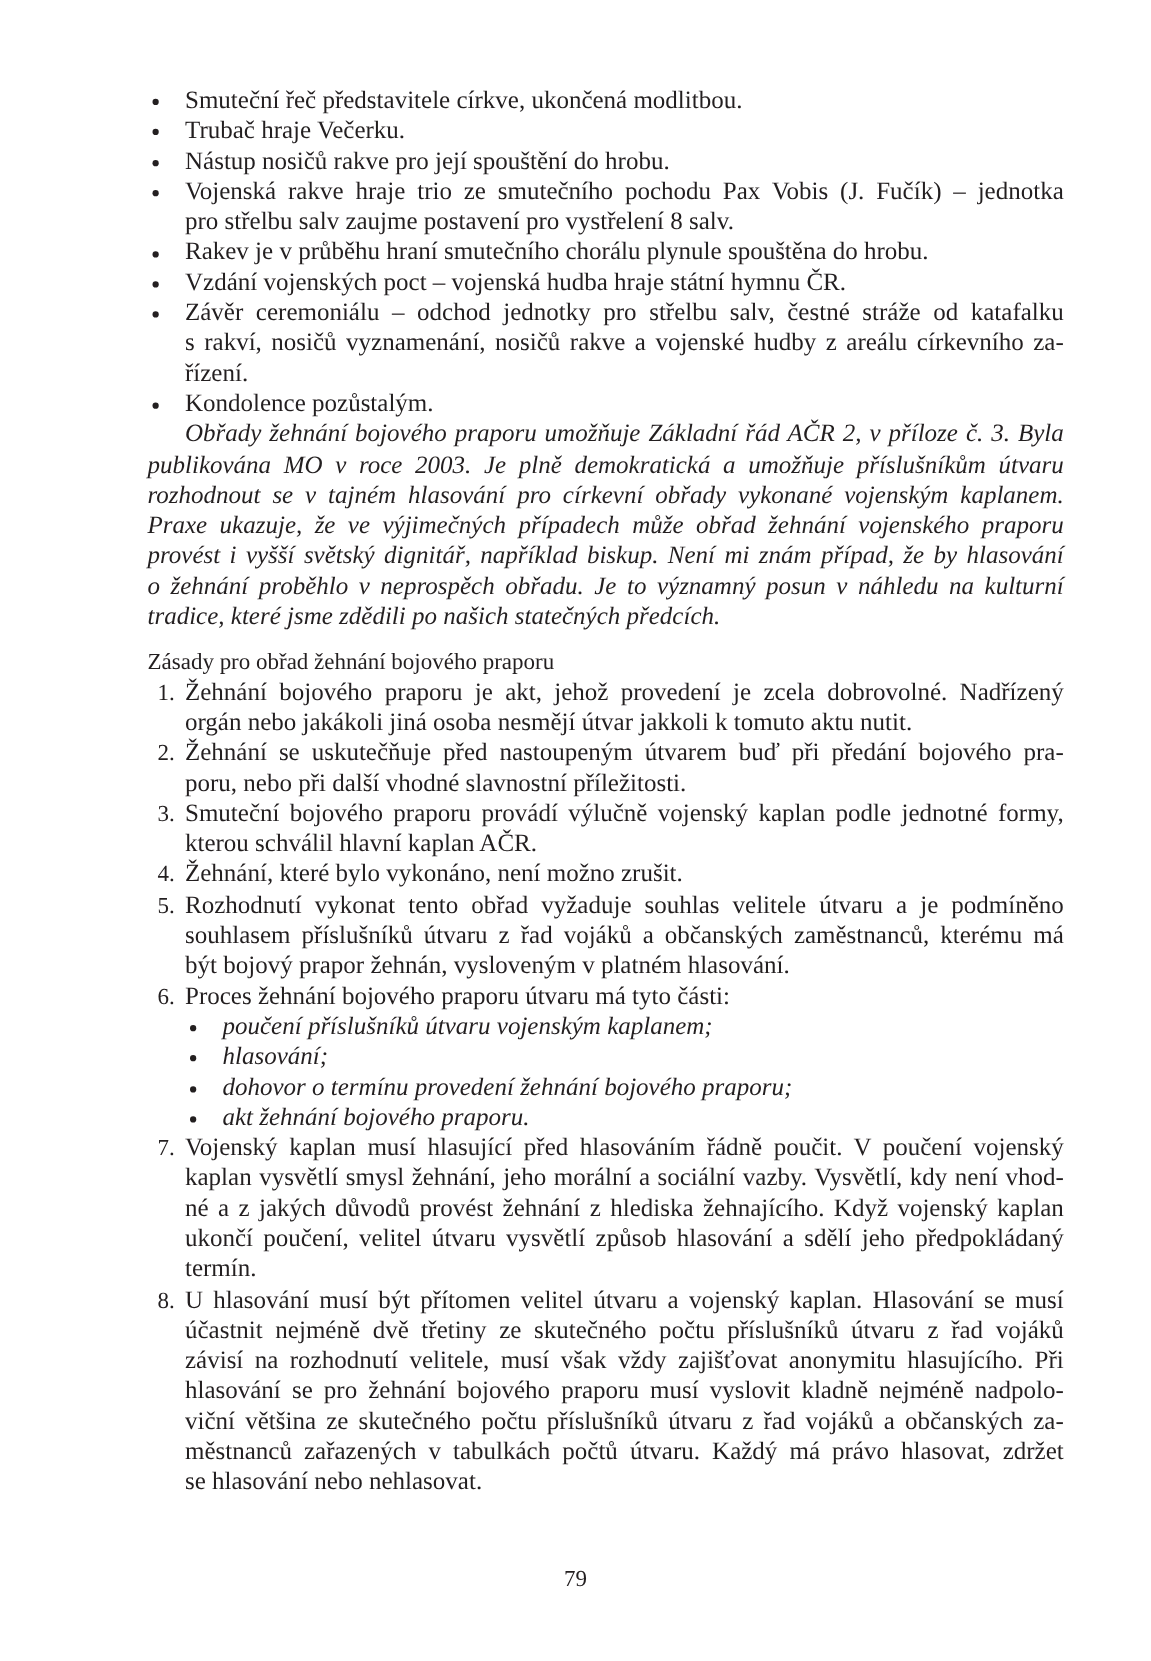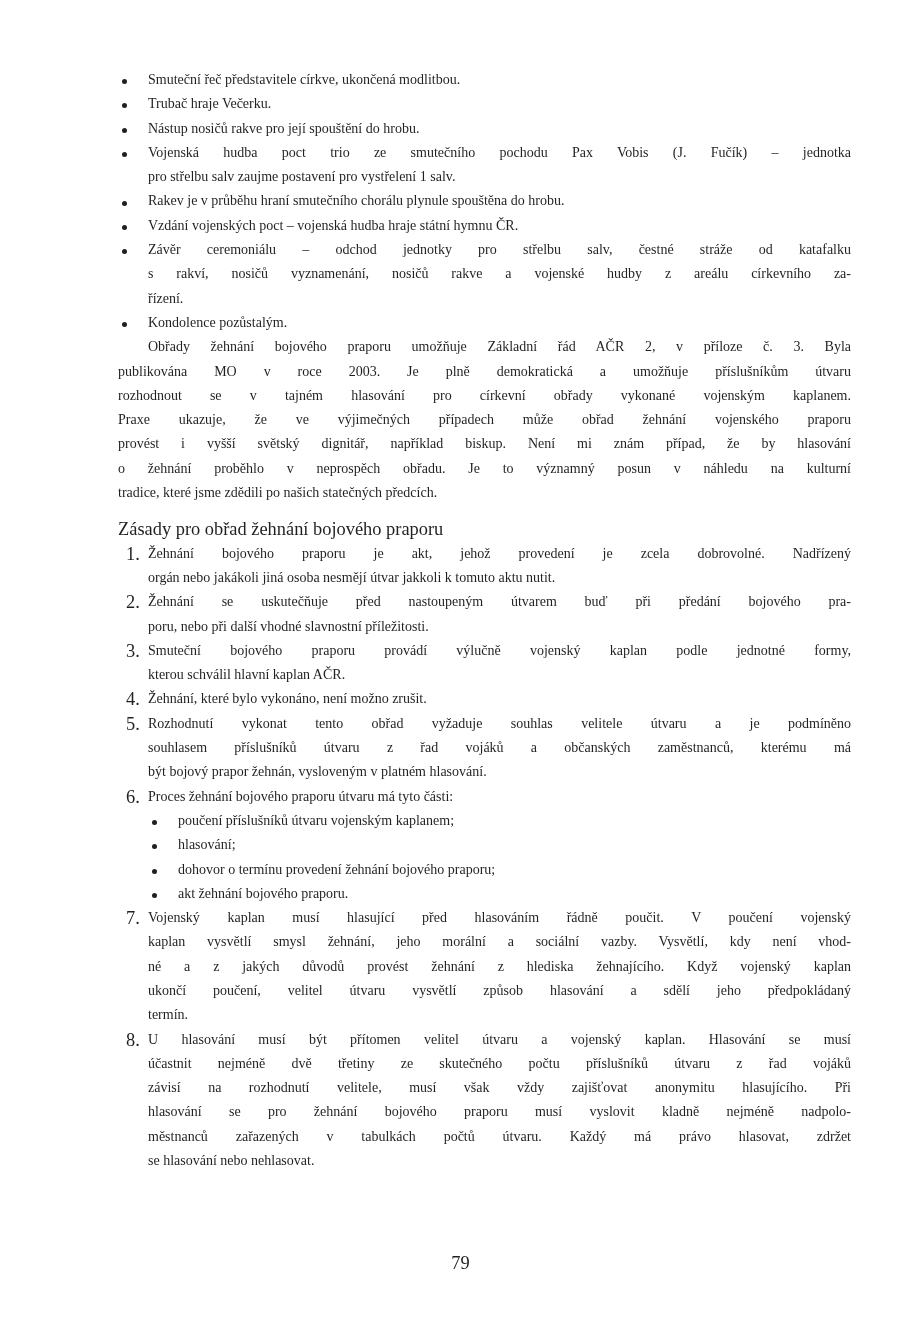--- a/index.html
+++ b/index.html
@@ -3,48 +3,48 @@
 <meta charset="utf-8">
 <style>
   html, body { margin: 0; padding: 0; background: #ffffff; }
   body {
     width: 921px; height: 1329px; position: relative; overflow: hidden;
     font-family: "Liberation Serif", "DejaVu Serif", serif;
     color: #231f20;
   }
   .page { position: absolute; left: 118px; top: 68px; width: 733px; }
   .line {
-    font-size: 14px; line-height: 24.3px; height: 24.3px;
+    font-size: 20px; line-height: 24.3px; height: 24.3px;
     white-space: nowrap; text-align: justify; text-align-last: justify;
     overflow: visible;
   }
   .line.last { text-align-last: left; }
   .item { position: relative; }
   .bullet-item .line { margin-left: 30px; }
   .bullet {
     position: absolute; left: 0; top: 0; width: 12px; height: 24.3px;
     display: flex; align-items: center; justify-content: center;
   }
   .bullet::before {
     content: ""; width: 5px; height: 5px; border-radius: 50%;
     background: #231f20; display: block; margin-top: 3px;
   }
-  .italic { }
+  .italic { font-style: italic; }
   .para-first { text-indent: 30px; }
   .heading {
     font-weight: normal; font-size: 18.4px; line-height: 24.3px;
     margin-top: 12px;
   }
   .num-item .num {
     position: absolute; left: 8px; top: 0; font-size: 18.4px; line-height: 24.3px;
   }
   .num-item .line { margin-left: 30px; }
   .sub-item { position: relative; }
   .sub-item .bullet { left: 30px; }
-  .sub-item .line { margin-left: 60px; }
+  .sub-item .line { margin-left: 60px; font-style: italic; }
   .page-number {
     position: absolute; left: 0; width: 921px; top: 1251px;
     text-align: center; font-size: 18.4px; line-height: 24px;
   }
 </style>
 </head>
 <body>
 
 <div class="page">
 
@@ -56,22 +56,22 @@
     <div class="item bullet-item">
       <span class="bullet"></span>
       <div class="line last">Trubač hraje Večerku.</div>
     </div>
     <div class="item bullet-item">
       <span class="bullet"></span>
       <div class="line last">Nástup nosičů rakve pro její spouštění do hrobu.</div>
     </div>
     <div class="item bullet-item">
       <span class="bullet"></span>
-      <div class="line">Vojenská hudba poct trio ze smutečního pochodu Pax Vobis (J. Fučík) – jednotka</div>
-      <div class="line last">pro střelbu salv zaujme postavení pro vystřelení 1 salv.</div>
+      <div class="line">Vojenská rakve hraje trio ze smutečního pochodu Pax Vobis (J. Fučík) – jednotka</div>
+      <div class="line last">pro střelbu salv zaujme postavení pro vystřelení 8 salv.</div>
     </div>
     <div class="item bullet-item">
       <span class="bullet"></span>
       <div class="line last">Rakev je v průběhu hraní smutečního chorálu plynule spouštěna do hrobu.</div>
     </div>
     <div class="item bullet-item">
       <span class="bullet"></span>
       <div class="line last">Vzdání vojenských poct – vojenská hudba hraje státní hymnu ČR.</div>
     </div>
     <div class="item bullet-item">
@@ -151,19 +151,20 @@
       <div class="line">né a z jakých důvodů provést žehnání z hlediska žehnajícího. Když vojenský kaplan</div>
       <div class="line">ukončí poučení, velitel útvaru vysvětlí způsob hlasování a sdělí jeho předpokládaný</div>
       <div class="line last">termín.</div>
     </div>
     <div class="item num-item">
       <span class="num">8.</span>
       <div class="line">U hlasování musí být přítomen velitel útvaru a vojenský kaplan. Hlasování se musí</div>
       <div class="line">účastnit nejméně dvě třetiny ze skutečného počtu příslušníků útvaru z řad vojáků</div>
       <div class="line">závisí na rozhodnutí velitele, musí však vždy zajišťovat anonymitu hlasujícího. Při</div>
       <div class="line">hlasování se pro žehnání bojového praporu musí vyslovit kladně nejméně nadpolo-</div>
+      <div class="line">viční většina ze skutečného počtu příslušníků útvaru z řad vojáků a občanských za-</div>
       <div class="line">městnanců zařazených v tabulkách počtů útvaru. Každý má právo hlasovat, zdržet</div>
       <div class="line last">se hlasování nebo nehlasovat.</div>
     </div>
   </div>
 </div>
 
 <div class="page-number">79</div>
 
 </body></html>

